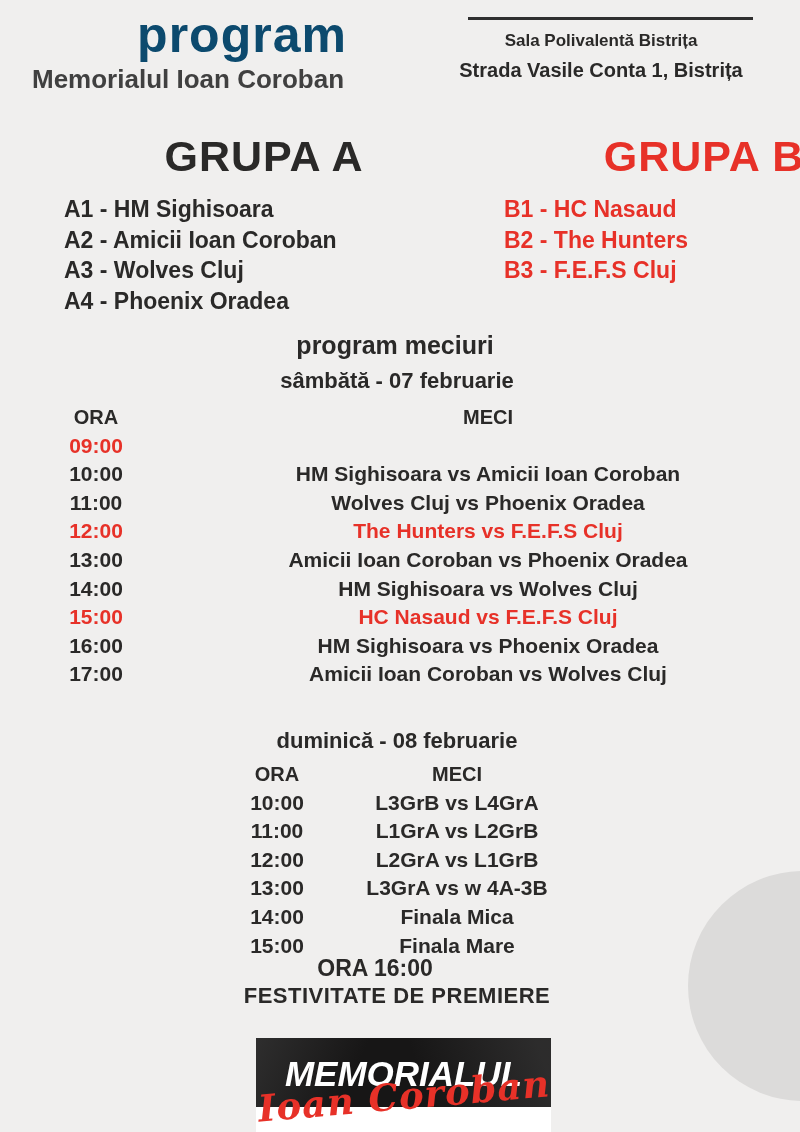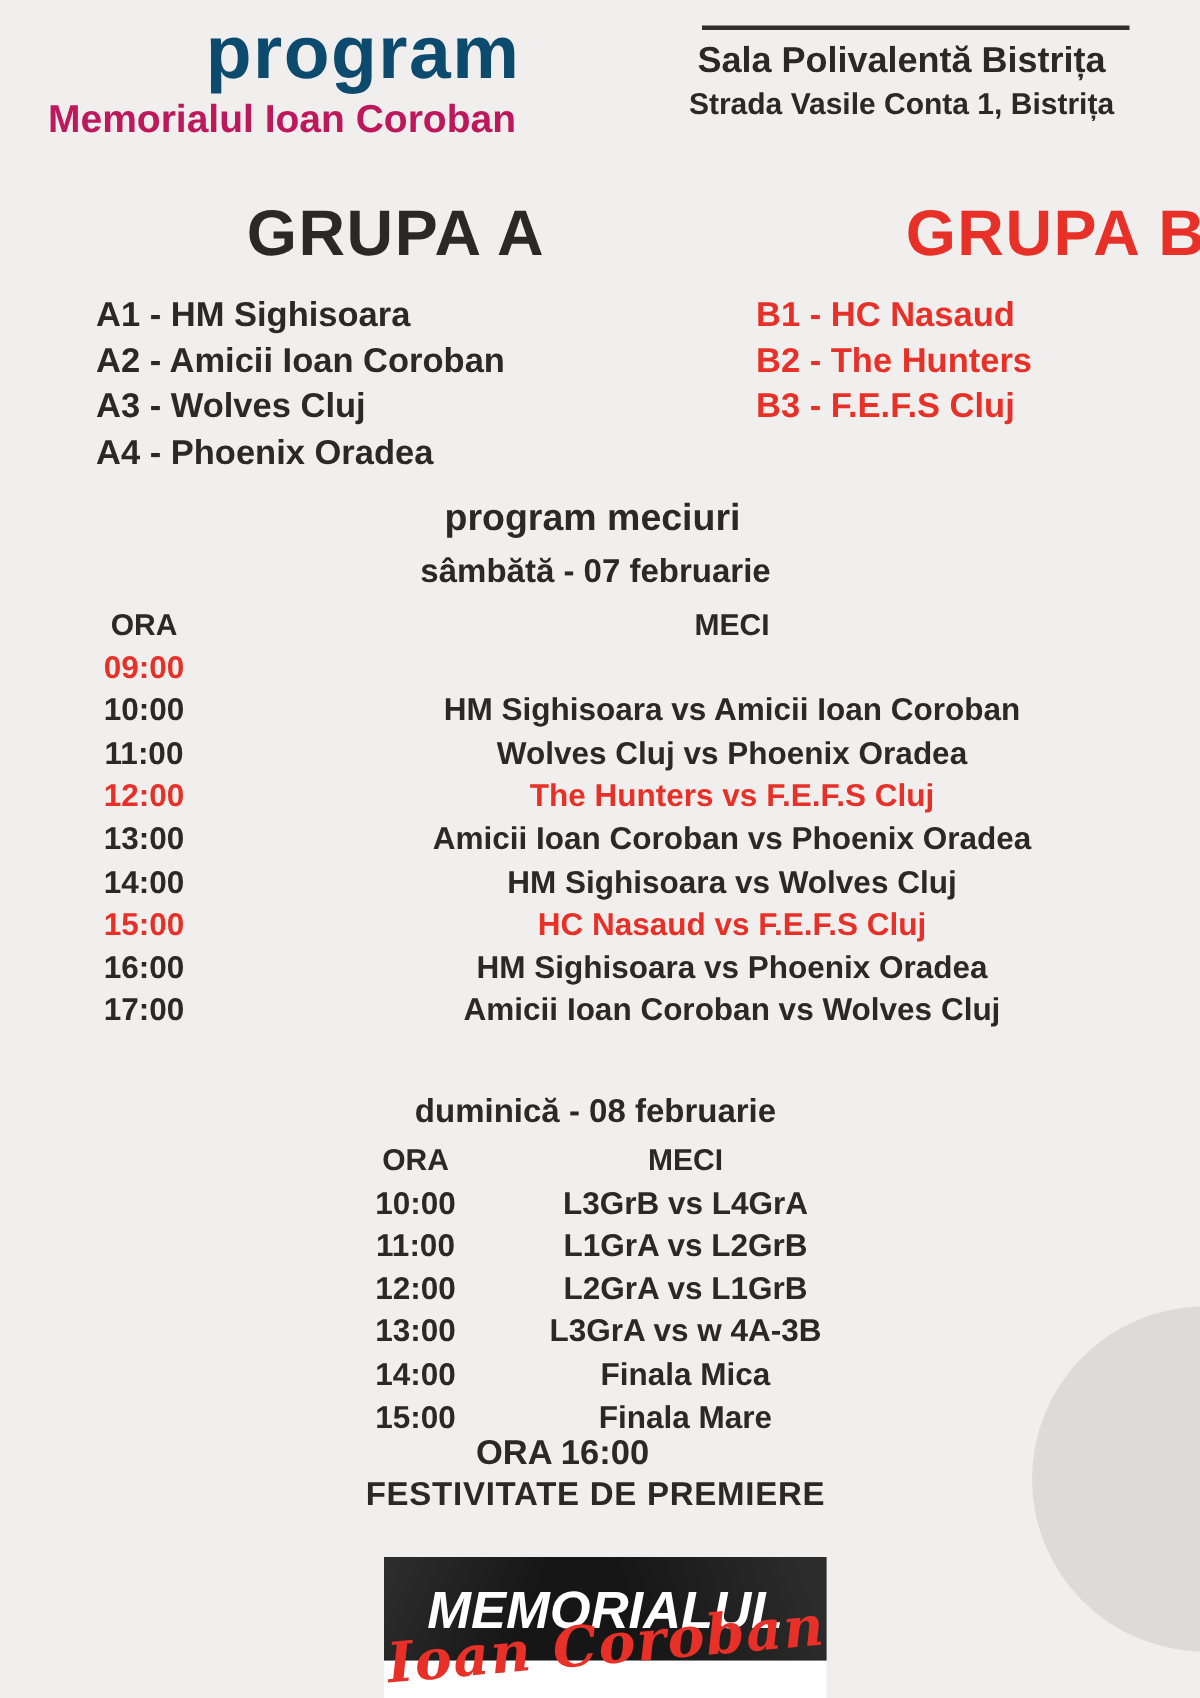--- a/index.html
+++ b/index.html
@@ -16,24 +16,24 @@
   }
   .bg-circle{
     position:absolute;left:688px;top:871px;width:230px;height:230px;
     border-radius:50%;background:#dcdbda;
   }
   .abs{position:absolute;white-space:nowrap;}
   .ctr{transform:translateX(-50%);}
 
   
   .title{left:242px;top:6px;font-size:50px;letter-spacing:1px;color:#0c4a6e;}
-  .subtitle{left:188px;top:64px;font-size:26px;color:#be185d;}
+  .subtitle{left:188px;top:64px;font-size:26px;color:#404040;}
   .venue-line{left:468px;top:17px;width:285px;height:3px;background:#2f2f2f;}
   .venue{left:445px;top:26px;width:312px;text-align:center;white-space:nowrap;}
-  .venue .v1{font-size:24px;line-height:30px;text-align:center;}
+  .venue .v1{font-size:17px;line-height:30px;text-align:center;}
   .venue .v2{font-size:20px;line-height:28px;}
 
   
   .group{width:400px;}
   .group-a{left:64px;top:130px;}
   .group-b{left:504px;top:130px;color:var(--red);}
   .group h2{margin:0 0 12px 0;font-size:43px;line-height:52px;letter-spacing:1px;text-align:center;}
   .group ul{list-style:none;margin:0;padding:0;}
   .group li{font-size:23px;line-height:30.5px;white-space:nowrap;}
 

